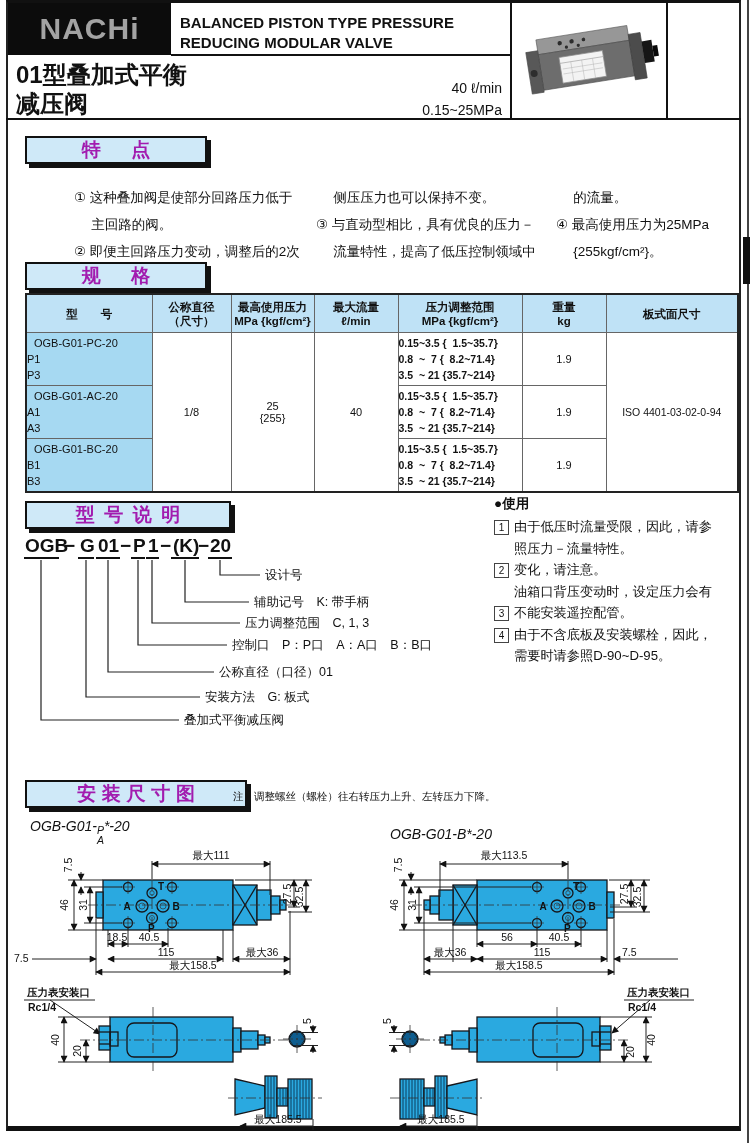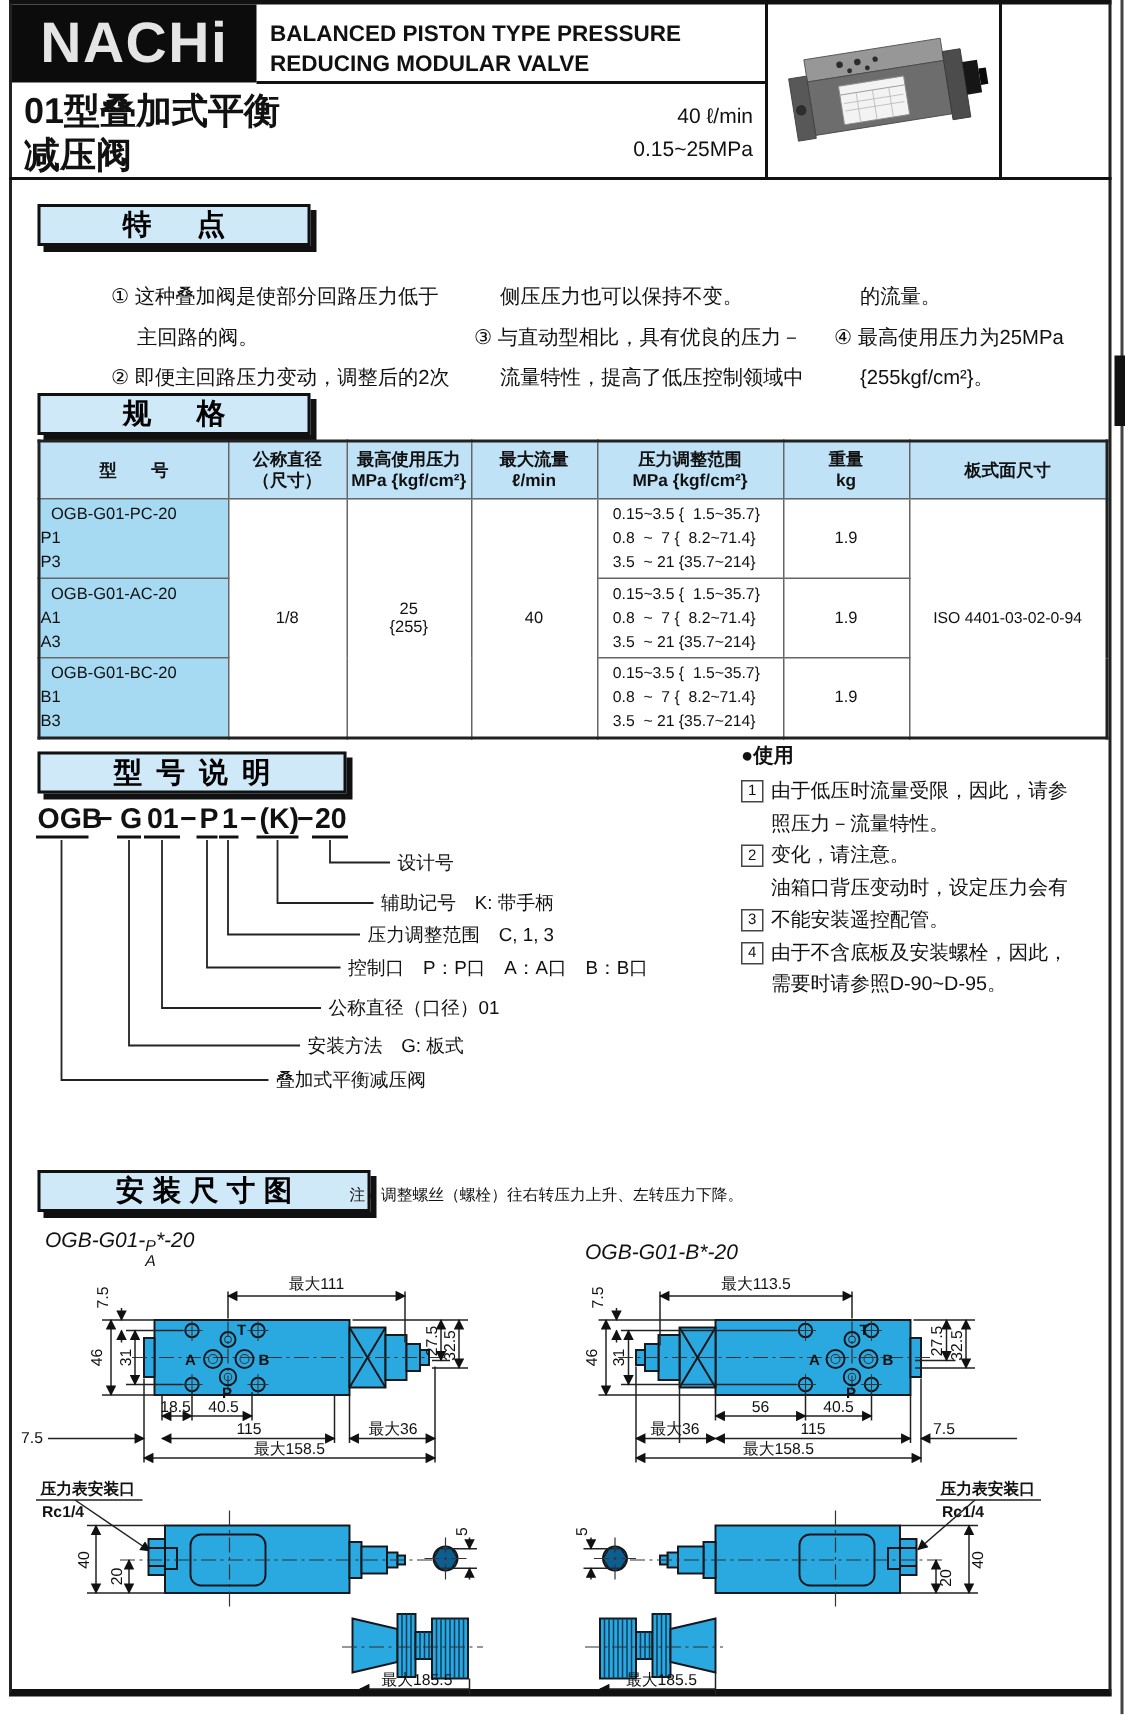--- a/index.html
+++ b/index.html
@@ -9,49 +9,49 @@
   .frame{position:absolute;left:6px;top:0;width:735px;height:1131px;
          border-top:3px solid #111;border-left:2px solid #222;border-right:2px solid #222;
          border-bottom:5px solid #111;box-sizing:border-box;}
   .edge-right{position:absolute;left:747px;top:0;width:2px;height:1143px;background:#444;}
   .page-tab{position:absolute;left:743px;top:237px;width:7px;height:47px;background:#111;}
   .hline{position:absolute;background:#111;}
   .vline{position:absolute;background:#111;}
   
   .nachi-box{position:absolute;left:8px;top:3px;width:163px;height:52px;background:#0c0c0c;
              display:flex;align-items:center;justify-content:center;}
-  .nachi-box span{color:#e5e5e5;font-size:38px;font-weight:bold;letter-spacing:1px;}
+  .nachi-box span{color:#a3a3a3;font-size:30px;font-weight:bold;letter-spacing:1px;}
   .title-en{position:absolute;left:180px;top:13px;font-size:15px;font-weight:bold;line-height:20px;}
   .title-cn{position:absolute;left:16px;top:60px;font-size:24px;font-weight:bold;line-height:29px;}
-  .hdr-specs{position:absolute;left:330px;top:66px;width:172px;text-align:right;
+  .hdr-specs{position:absolute;left:330px;top:77px;width:172px;text-align:right;
              font-size:14px;line-height:22px;}
   
   .sec-head{position:absolute;height:28px;background:#cfe9f8;border:2px solid #111;
             box-shadow:4px 4px 0 0 #111;display:flex;align-items:center;justify-content:center;
-            font-size:19px;font-weight:bold;color:#000000;box-sizing:border-box;}
+            font-size:19px;font-weight:bold;color:#a21caf;box-sizing:border-box;}
   .sp-wide{letter-spacing:1.6em;margin-right:-1.6em;}
   .sp-med{letter-spacing:0.5em;margin-right:-0.5em;}
   .sp-sm{letter-spacing:0.3em;margin-right:-0.3em;}
   
   .features{position:absolute;left:28px;top:184px;display:flex;font-size:13.5px;line-height:27px;margin-left:46px;}
   .features .fcol1{width:242px;}
   .features .fcol2{width:240px;}
   .features .fcol3{width:227px;}
   
   table.spec{position:absolute;left:25px;top:293px;width:712px;border-collapse:collapse;
              table-layout:fixed;font-size:11px;}
   table.spec th,table.spec td{border:1px solid #666;text-align:center;vertical-align:middle;
              padding:0;}
   table.spec{border:2px solid #222;}
   table.spec thead th{background:#bfe2f6;height:37px;font-weight:bold;font-size:11.5px;line-height:14px;}
   table.spec td.model{background:#a6d9f2;}
   table.spec tr.g{height:53px;}
   td.model div{text-align:left;line-height:16px;}
   td.model div.m0{text-align:left;padding-left:7px;}
-  td.range div{white-space:pre;text-align:left;padding-left:10px;line-height:16px;font-size:10.5px;}
+  td.range div{white-space:pre;text-align:left;line-height:16px;font-size:10.5px;font-weight:bold;}
   td.surf{font-size:10.5px;}
   
   .usage{position:absolute;left:494px;top:495px;width:248px;font-size:13.2px;}
   .usage .uhead{font-weight:bold;font-size:13.5px;margin-bottom:3px;}
   .uitem{display:flex;}
   .uitem .nbox{flex:0 0 auto;width:13px;height:13px;border:1px solid #444;font-size:10px;
                display:flex;align-items:center;justify-content:center;margin:4px 5px 0 0;}
   .uitem .utext div{line-height:21.5px;}
   
   .inst-note{position:absolute;left:233px;top:790px;font-size:10.5px;font-weight:normal;}

